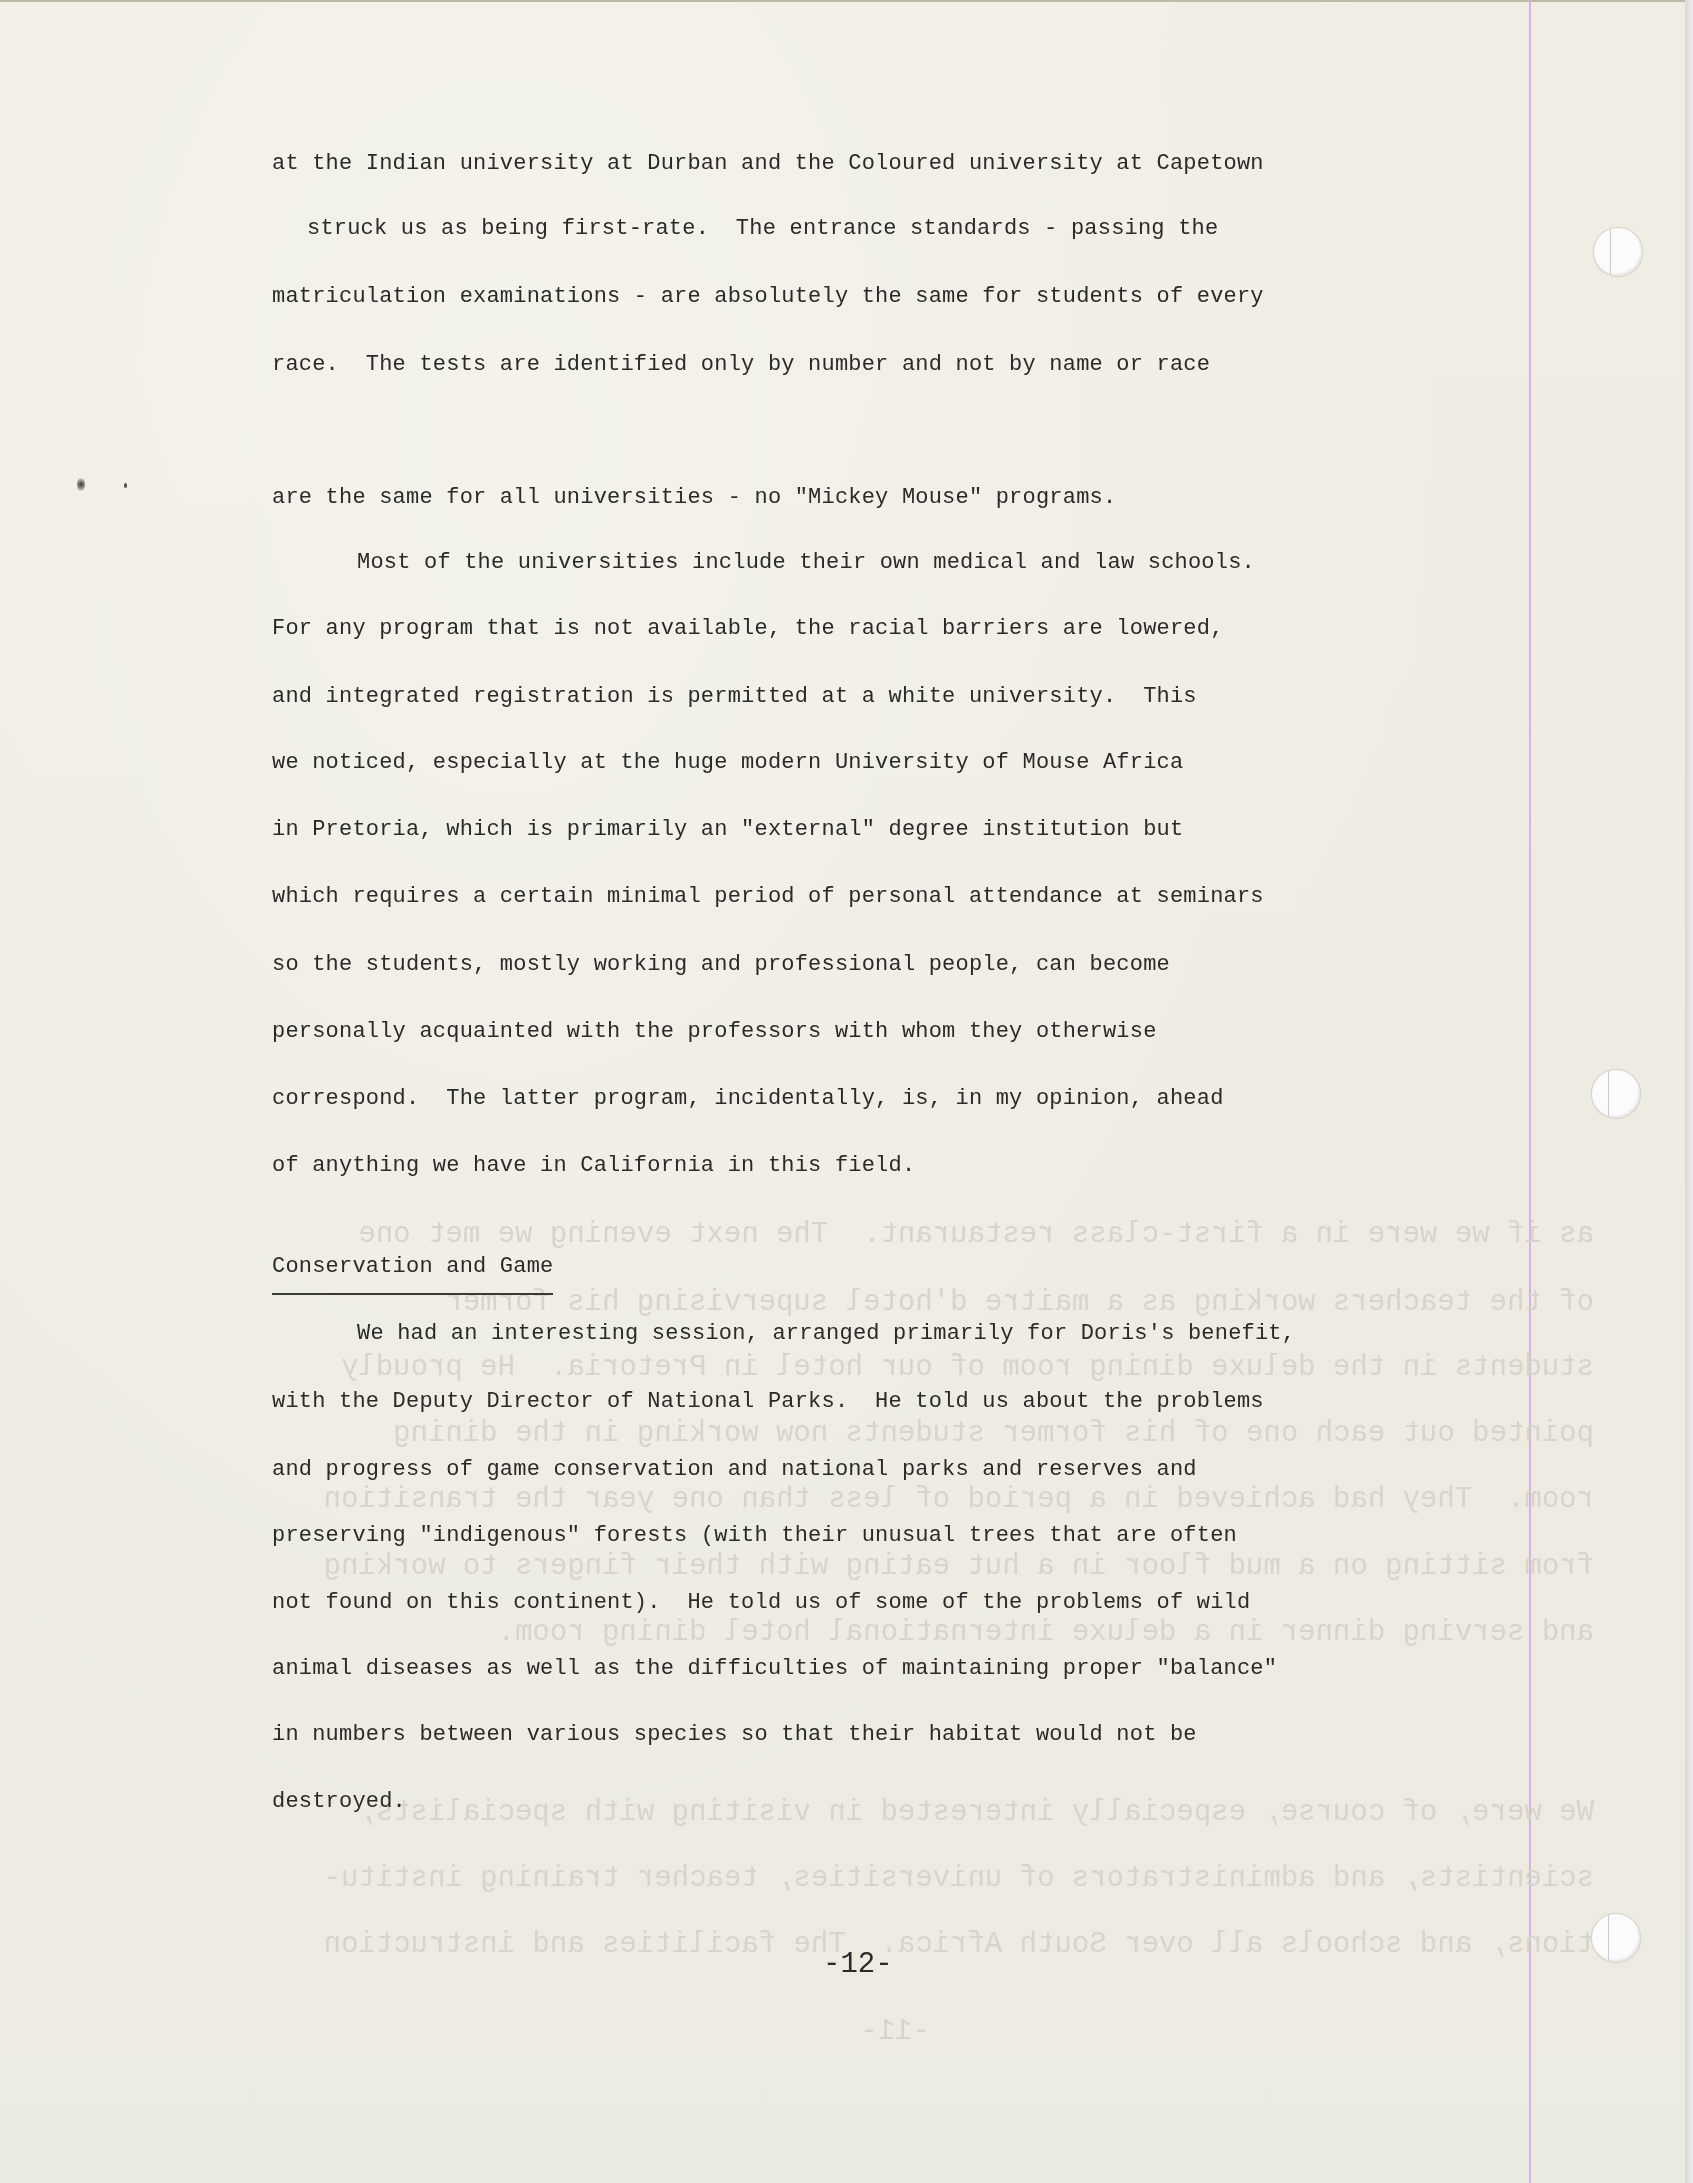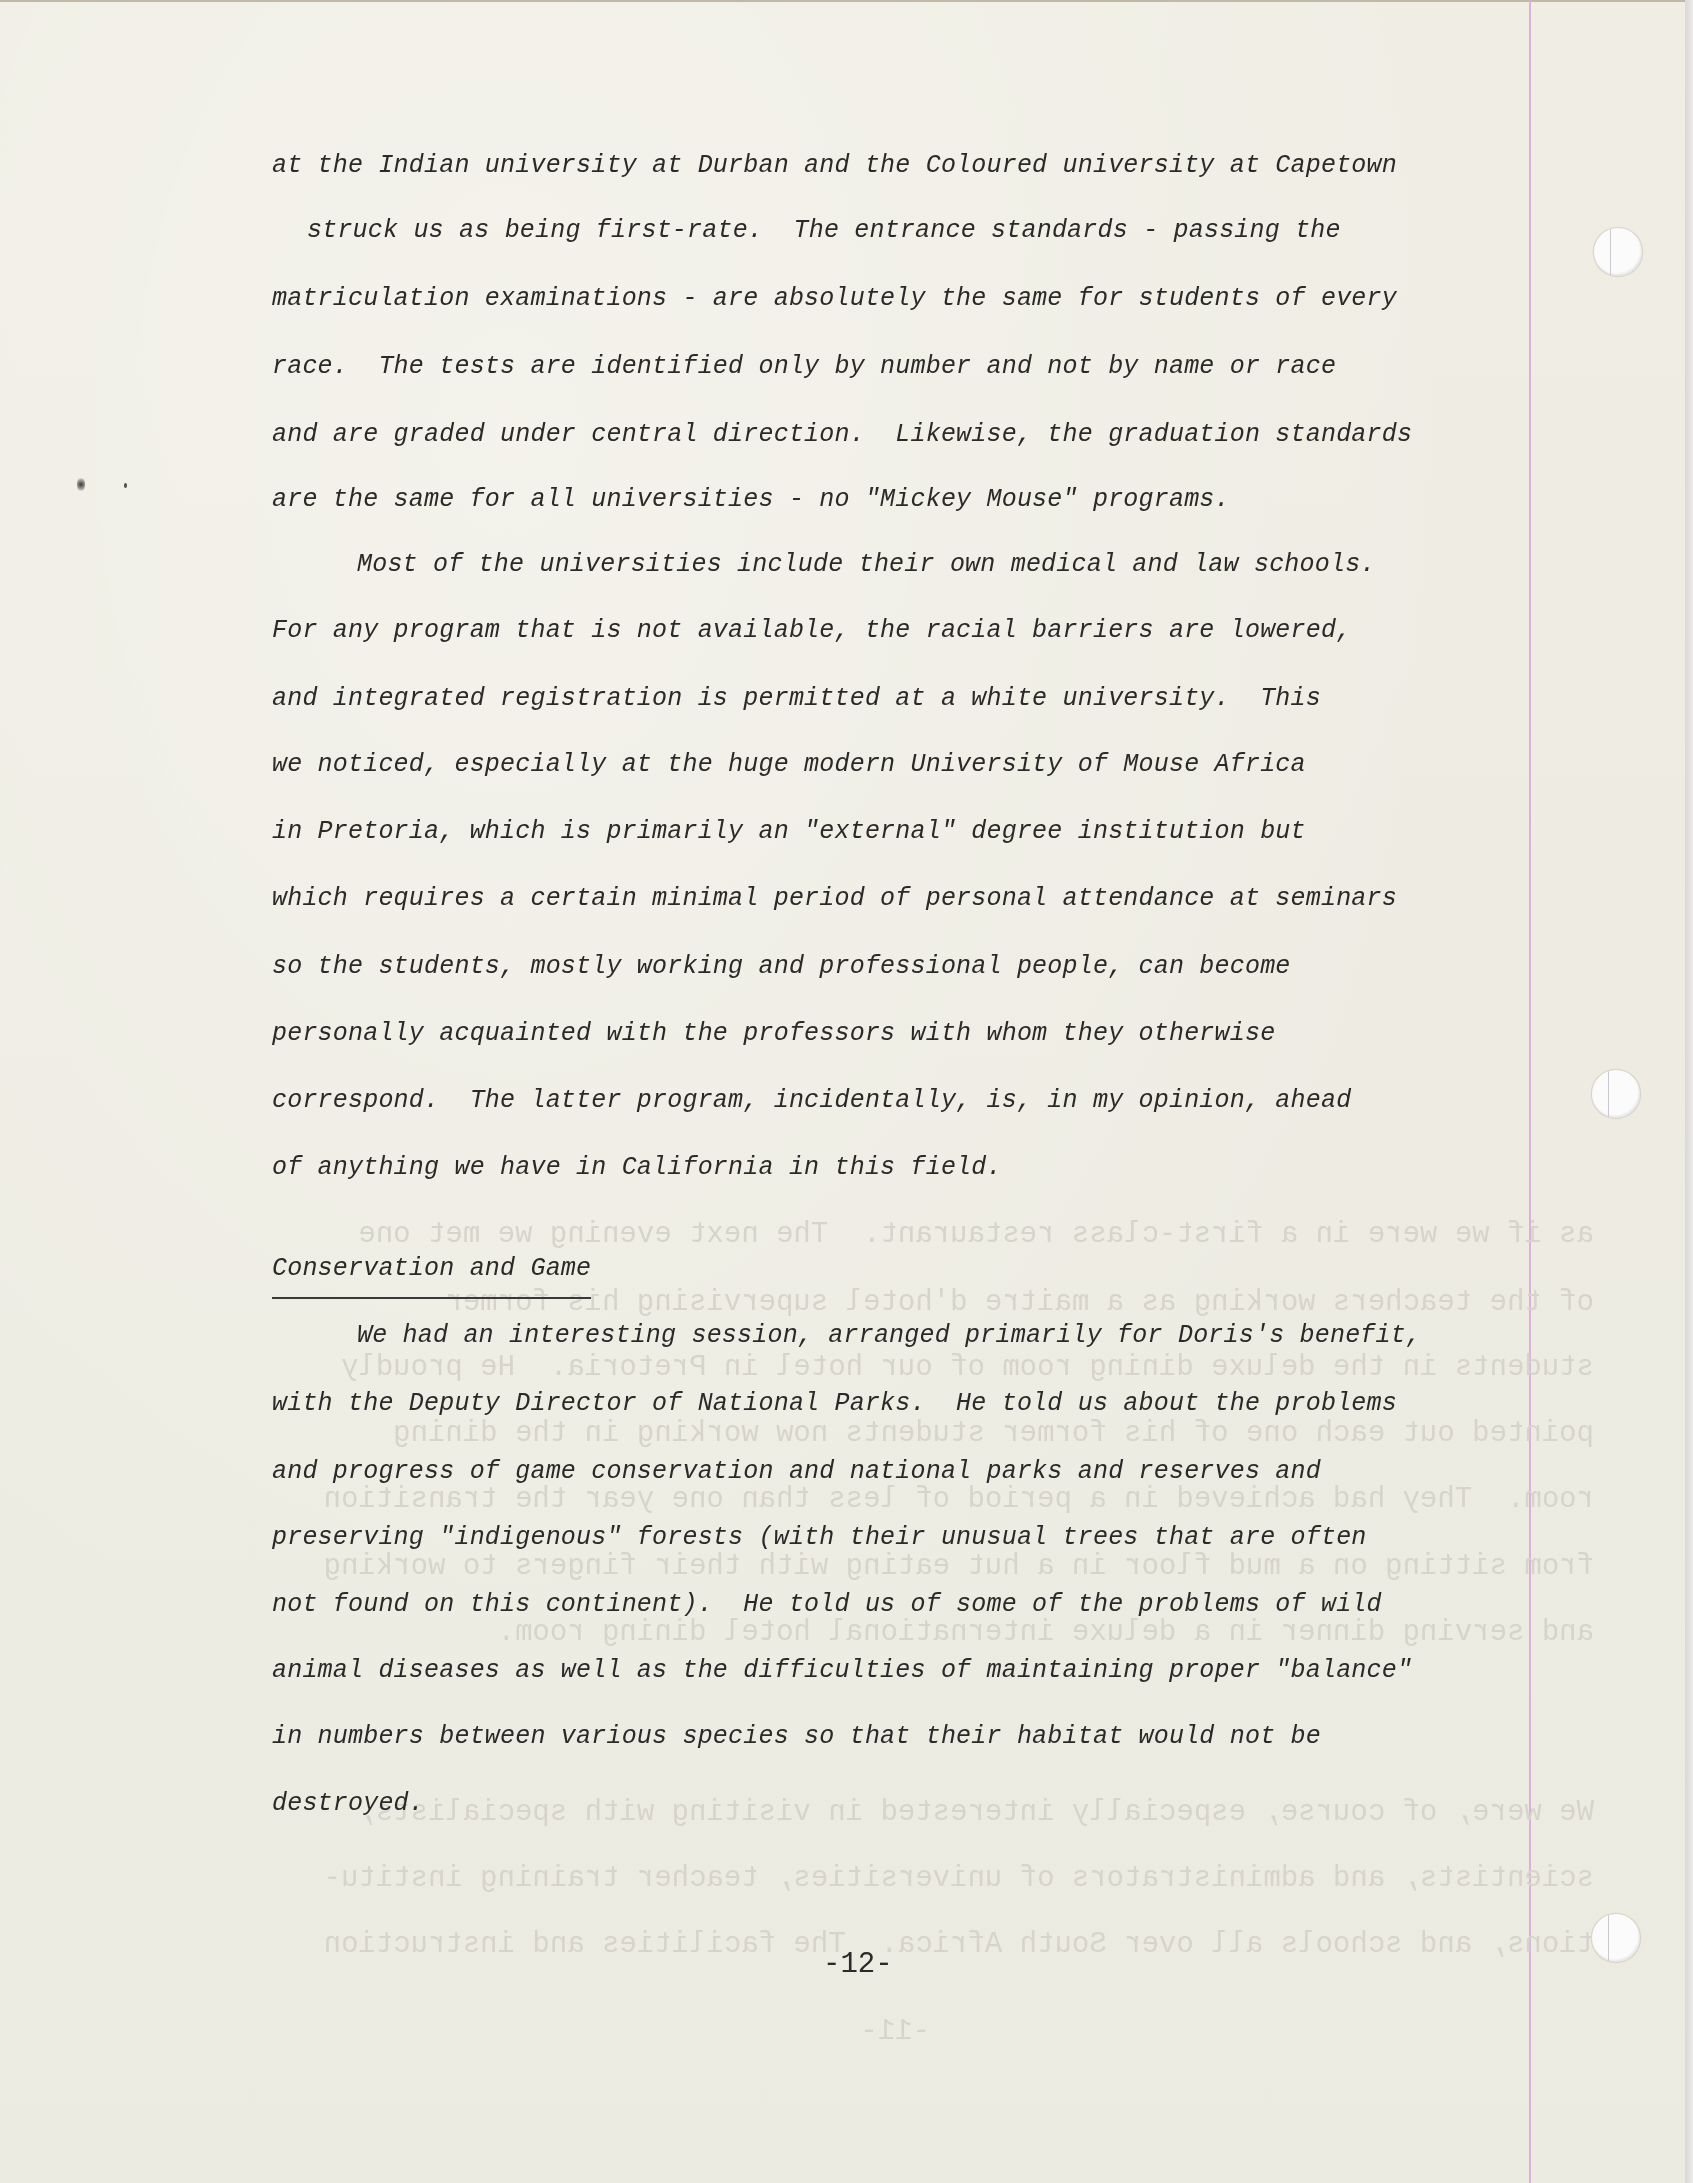--- a/index.html
+++ b/index.html
@@ -81,24 +81,23 @@
       text-align: left;
       pointer-events: none;
     }
 
     .text-block {
       position: absolute;
       left: 272px;
       top: 0;
       width: 1262px;
       color: #2b2a28;
-      font-size: 25px;
+      font-size: 22px;
       letter-spacing: 0.2px;
       white-space: pre;
-      font-style: italic;
     }
     .line {
       position: absolute;
       left: 0;
       white-space: pre;
     }
     .indent { left: 85px; }
     .heading {
       position: absolute;
       left: 0;
@@ -157,21 +156,20 @@
   <div class="ghost" style="top:1846px;">scientists, and administrators of universities, teacher training institu-</div>
   <div class="ghost" style="top:1912px;">tions, and schools all over South Africa.  The facilities and instruction</div>
   <div class="ghost" style="top:1999px; left:797px; width:133px;">-11-</div>
 
   <div class="text-block">
     
     <div class="line" style="top:151px;">at the Indian university at Durban and the Coloured university at Capetown</div>
     <div class="line" style="top:216px;margin-left:35px;">struck us as being first-rate.  The entrance standards - passing the</div>
     <div class="line" style="top:284px;">matriculation examinations - are absolutely the same for students of every</div>
     <div class="line" style="top:352px;">race.  The tests are identified only by number and not by name or race</div>
-    <div class="line" style="top:420px;">and are graded under central direction.  Likewise, the graduation standards</div>
     <div class="line" style="top:485px;">are the same for all universities - no "Mickey Mouse" programs.</div>
 
     
     <div class="line indent" style="top:550px;">Most of the universities include their own medical and law schools.</div>
     <div class="line" style="top:616px;">For any program that is not available, the racial barriers are lowered,</div>
     <div class="line" style="top:684px;">and integrated registration is permitted at a white university.  This</div>
     <div class="line" style="top:750px;">we noticed, especially at the huge modern University of Mouse Africa</div>
     <div class="line" style="top:817px;">in Pretoria, which is primarily an "external" degree institution but</div>
     <div class="line" style="top:884px;">which requires a certain minimal period of personal attendance at seminars</div>
     <div class="line" style="top:952px;">so the students, mostly working and professional people, can become</div>

